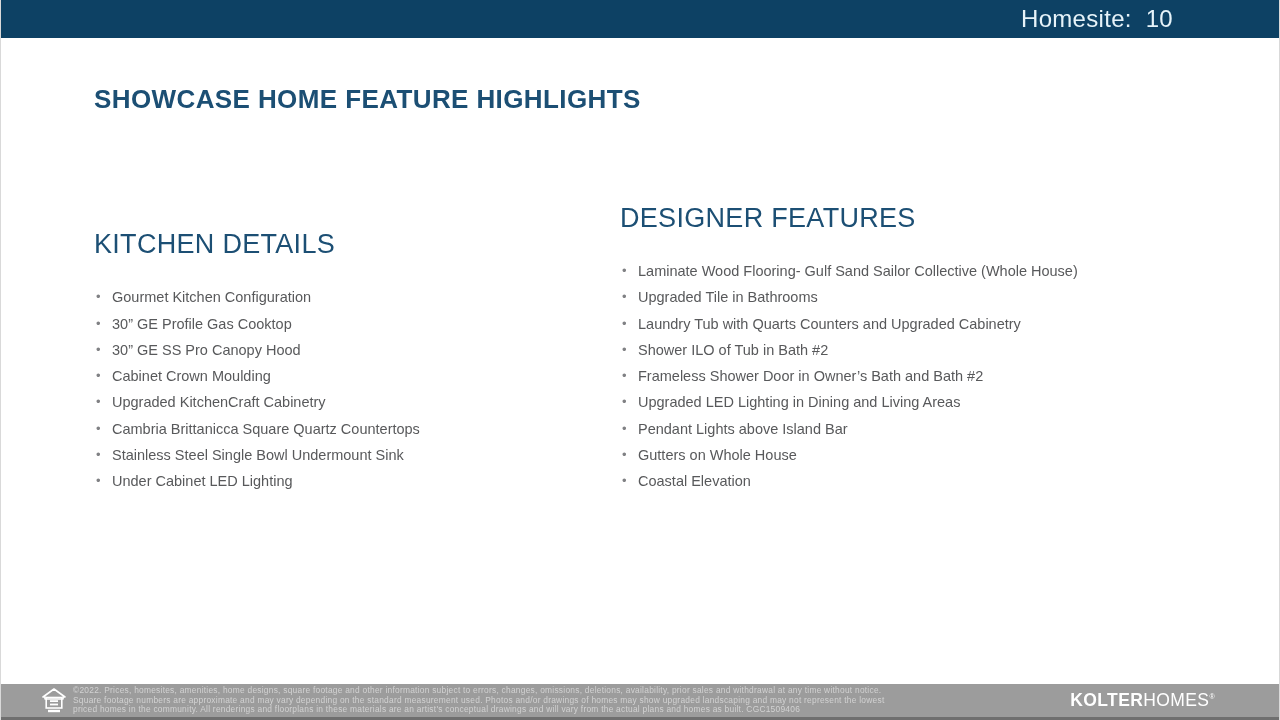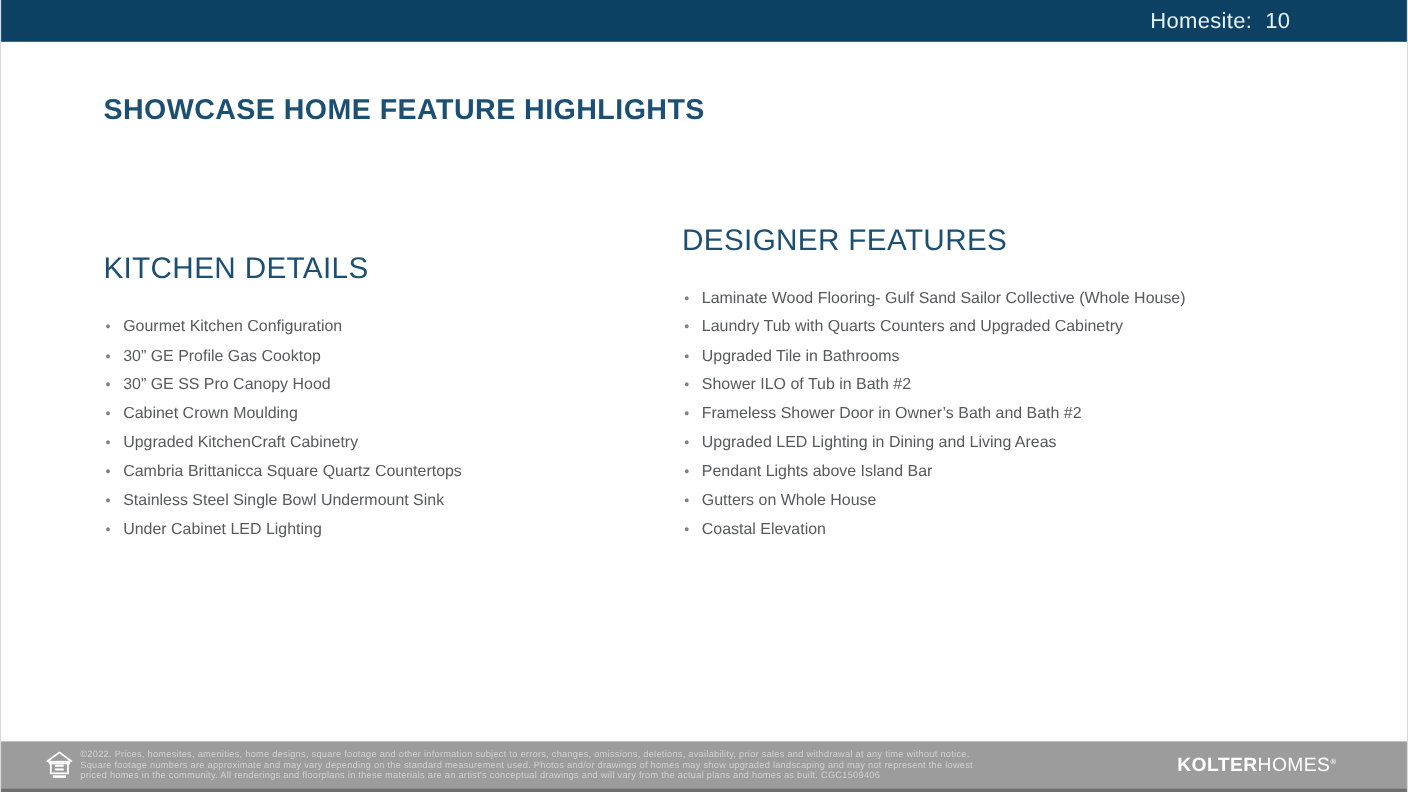--- a/index.html
+++ b/index.html
@@ -20,21 +20,21 @@
     position: absolute;
     top: 0; left: 0; right: 0;
     height: 38px;
     background: #0d4164;
     display: flex;
     align-items: center;
     justify-content: flex-end;
   }
   .homesite {
     color: #e6f3f9;
-    font-size: 20px;
+    font-size: 24px;
     letter-spacing: 0.3px;
     white-space: pre;
     margin-right: 106px;
   }
 
   
   .page-title {
     position: absolute;
     top: 84px;
     left: 93px;
@@ -85,21 +85,21 @@
     left: 2px;
     top: 0;
     color: #808184;
     font-size: 13px;
   }
 
   
   .footer-bar {
     position: absolute;
     left: 0; right: 0; bottom: 0;
-    height: 46px;
+    height: 36px;
     background: #9c9c9c;
     border-bottom: 3px solid #6f6f6f;
     display: flex;
     align-items: center;
     margin-top: 12px;
   }
   .eho-icon {
     flex: 0 0 auto;
     margin-left: 41px;
     width: 24px;
@@ -149,22 +149,22 @@
           <li class="feature-item">Upgraded KitchenCraft Cabinetry</li>
           <li class="feature-item">Cambria Brittanicca Square Quartz Countertops</li>
           <li class="feature-item">Stainless Steel Single Bowl Undermount Sink</li>
           <li class="feature-item">Under Cabinet LED Lighting</li>
         </ul>
       </div>
       <div class="feature-column">
         <h2 class="column-heading">DESIGNER FEATURES</h2>
         <ul class="feature-list">
           <li class="feature-item">Laminate Wood Flooring- Gulf Sand Sailor Collective (Whole House)</li>
+          <li class="feature-item">Upgraded Tile in Bathrooms</li>
           <li class="feature-item">Laundry Tub with Quarts Counters and Upgraded Cabinetry</li>
-          <li class="feature-item">Upgraded Tile in Bathrooms</li>
           <li class="feature-item">Shower ILO of Tub in Bath #2</li>
           <li class="feature-item">Frameless Shower Door in Owner’s Bath and Bath #2</li>
           <li class="feature-item">Upgraded LED Lighting in Dining and Living Areas</li>
           <li class="feature-item">Pendant Lights above Island Bar</li>
           <li class="feature-item">Gutters on Whole House</li>
           <li class="feature-item">Coastal Elevation</li>
         </ul>
       </div>
     </div>
 

